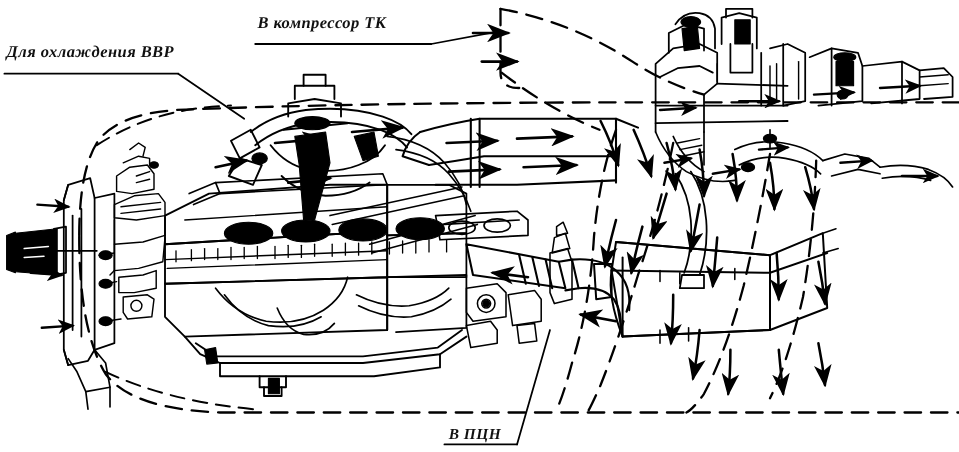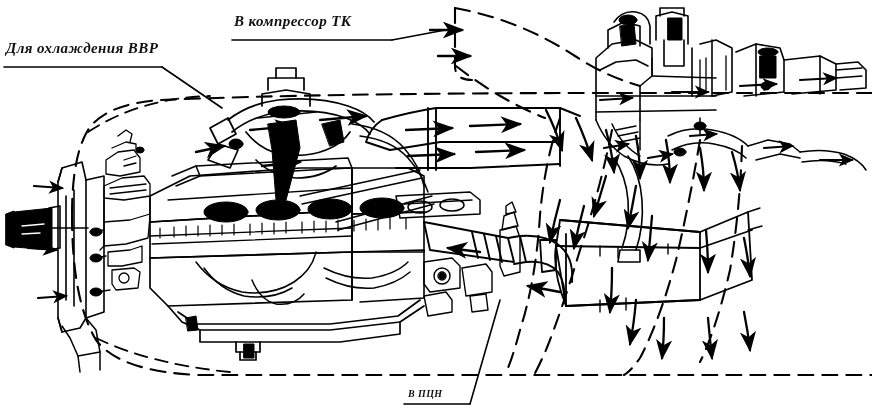--- a/index.html
+++ b/index.html
@@ -16,21 +16,21 @@
     position:absolute;
     font-family:"Liberation Serif", serif;
     font-style:italic;
     font-weight:700;
     color:#111111;
     white-space:nowrap;
     letter-spacing:0.4px;
   }
   .lbl-a{left:6px;top:40px;font-size:15px;}
   .lbl-b{left:234px;top:13px;font-size:15px;}
-  .lbl-c{left:408px;top:388px;font-size:10px;}
+  .lbl-c{left:408px;top:388px;font-size:14px;}
 </style>
 </head>
 <body>
 
 <div id="stage">
 
   <svg id="art" viewBox="0 0 872 411">
     <defs>
       <marker id="ah" markerWidth="9" markerHeight="7" refX="8" refY="3.5" orient="auto">
         <path d="M0,0 L9,3.5 L0,7 L2.4,3.5 Z" fill="#000"></path>

